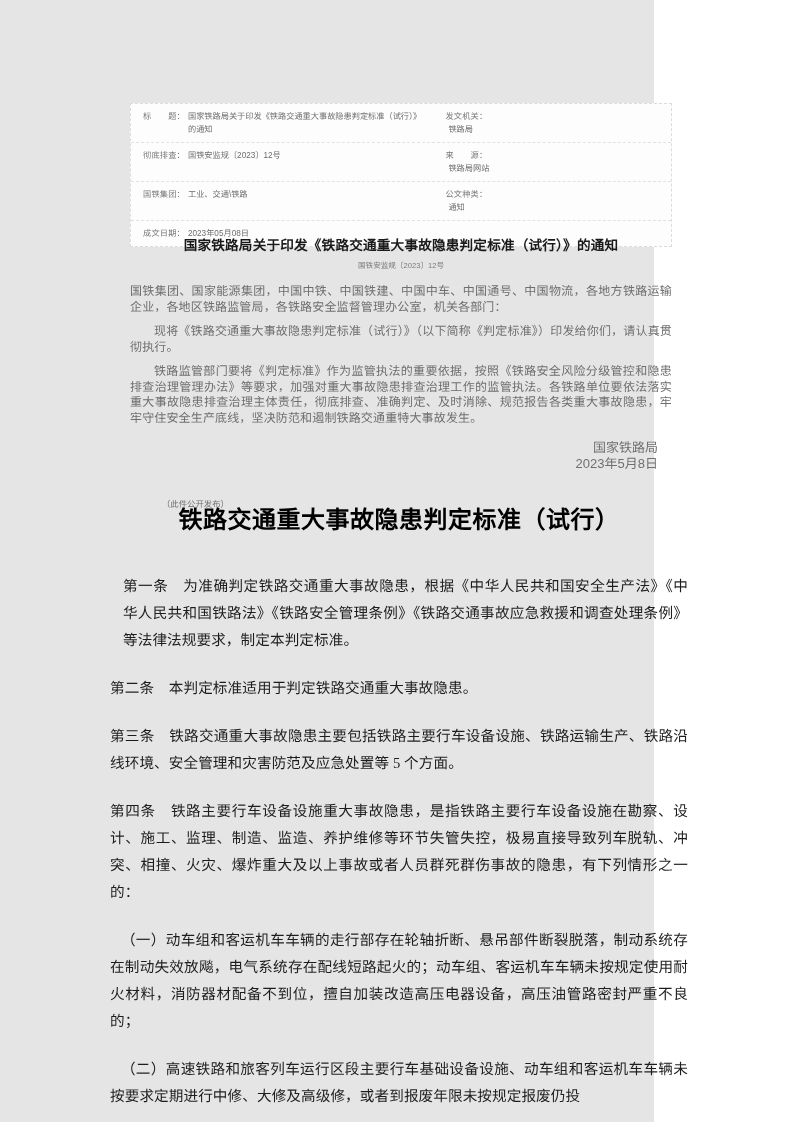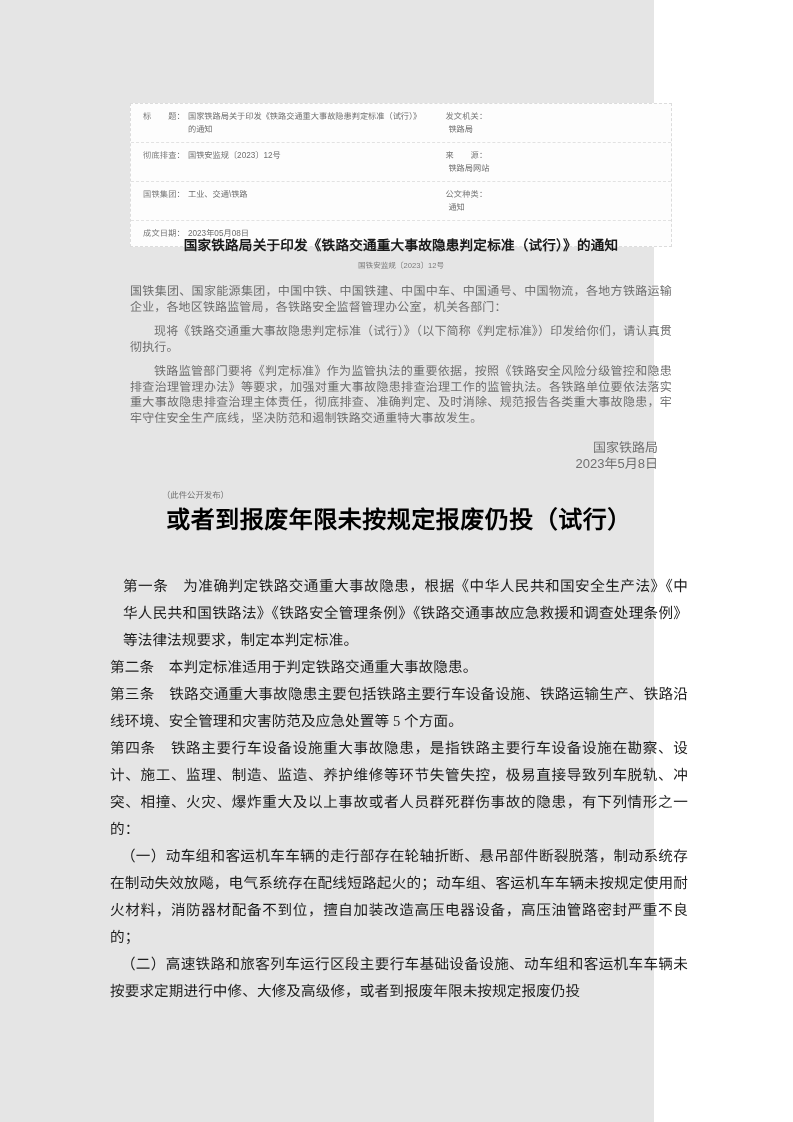--- a/index.html
+++ b/index.html
@@ -115,21 +115,21 @@
     text-align: right;
     padding-right: 14px;
   }
   .sign-line {
     font-family: "Liberation Sans", "DejaVu Sans", sans-serif;
     font-size: 13px;
     line-height: 16px;
     color: #6f6f6f;
   }
   .public-note {
-    margin-top: 16px;
+    margin-top: 25px;
     padding-left: 32px;
     font-family: "Liberation Sans", "DejaVu Sans", sans-serif;
     font-size: 8.4px;
     line-height: 15px;
     color: #6f6f6f;
   }
 
   
   .standard {
     position: absolute;
@@ -145,20 +145,21 @@
     line-height: 40px;
     color: #000000;
     letter-spacing: 0.5px;
   }
   .art {
     font-family: "Liberation Serif", "DejaVu Serif", serif;
     font-size: 14.6px;
     line-height: 27px;
     color: #1d1d1d;
     text-align: justify;
+    margin-top: 21px;
     letter-spacing: 0.1px;
   }
   .art.first { margin-top: 33px; margin-left: 13px; }
   .art.sub { text-indent: 0.75em; }
 </style>
 </head>
 <body>
 
 <div class="page">
 
@@ -223,21 +224,21 @@
       <div class="sign-line">国家铁路局</div>
       <div class="sign-line">2023年5月8日</div>
     </div>
 
     <div class="public-note">（此件公开发布）</div>
 
   </div>
 
   <div class="standard">
 
-    <div class="standard-title">或者到报废年限未按规定报废仍投（试行）</div>
+    <div class="standard-title">铁路交通重大事故隐患判定标准（试行）</div>
 
     <div class="art first">第一条　为准确判定铁路交通重大事故隐患，根据《中华人民共和国安全生产法》《中华人民共和国铁路法》《铁路安全管理条例》《铁路交通事故应急救援和调查处理条例》等法律法规要求，制定本判定标准。</div>
     <div class="art">第二条　本判定标准适用于判定铁路交通重大事故隐患。</div>
     <div class="art">第三条　铁路交通重大事故隐患主要包括铁路主要行车设备设施、铁路运输生产、铁路沿线环境、安全管理和灾害防范及应急处置等 5 个方面。</div>
     <div class="art">第四条　铁路主要行车设备设施重大事故隐患，是指铁路主要行车设备设施在勘察、设计、施工、监理、制造、监造、养护维修等环节失管失控，极易直接导致列车脱轨、冲突、相撞、火灾、爆炸重大及以上事故或者人员群死群伤事故的隐患，有下列情形之一的：</div>
     <div class="art sub">（一）动车组和客运机车车辆的走行部存在轮轴折断、悬吊部件断裂脱落，制动系统存在制动失效放飚，电气系统存在配线短路起火的；动车组、客运机车车辆未按规定使用耐火材料，消防器材配备不到位，擅自加装改造高压电器设备，高压油管路密封严重不良的；</div>
     <div class="art sub">（二）高速铁路和旅客列车运行区段主要行车基础设备设施、动车组和客运机车车辆未按要求定期进行中修、大修及高级修，或者到报废年限未按规定报废仍投</div>
 
   </div>
 

